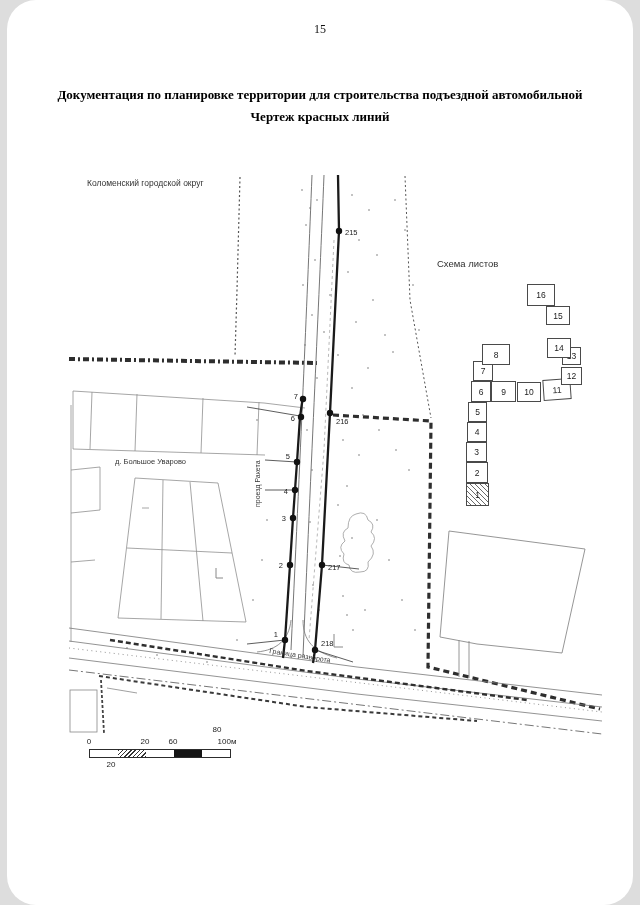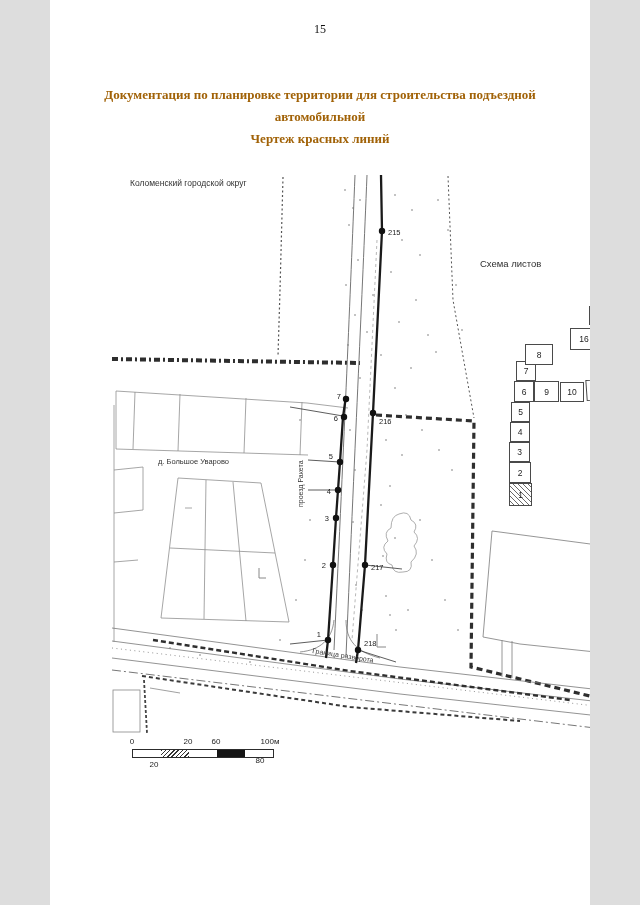--- a/index.html
+++ b/index.html
@@ -1,21 +1,21 @@
 <!DOCTYPE html>
 <html><head>
 <meta charset="utf-8">
 <style>
   html,body{margin:0;padding:0;background:#ddd;}
-  .page{position:relative;width:540px;height:905px;margin:0 auto;background:#ffffff;
-        font-family:"Liberation Serif",serif;overflow:hidden;}
+  .page{position:relative;width:626px;height:905px;margin:0 auto;background:#ffffff;
+        font-family:"Liberation Serif",serif;overflow:hidden;border-radius:29px;}
   .page-number{position:absolute;top:22px;left:0;right:0;text-align:center;
         font-size:12px;color:#111;}
   .doc-title{position:absolute;top:84px;left:28px;right:28px;text-align:center;
-        font-weight:bold;font-size:13px;line-height:22px;color:#a16207;}
+        font-weight:bold;font-size:13px;line-height:22px;color:#000000;}
   .map-svg{position:absolute;left:0;top:0;}
   .map-label{font-family:"Liberation Sans",sans-serif;fill:#333;}
   .pt-label{font-family:"Liberation Sans",sans-serif;fill:#1c1c1c;font-size:7.5px;}
   .scheme-title{position:absolute;left:430px;top:258px;
         font-family:"Liberation Sans",sans-serif;font-size:9.5px;color:#2f2f2f;}
   .sheet-box{position:absolute;border:1px solid #4a4a4a;background:#fff;
         display:flex;align-items:center;justify-content:center;
         font-family:"Liberation Sans",sans-serif;font-size:8.5px;color:#222;box-sizing:border-box;}
   .sheet-box.hatched{background:repeating-linear-gradient(45deg,#fff 0 2.5px,#6a6a6a 2.5px 3.5px);}
   .scale-label{position:absolute;transform:translateX(-50%);
@@ -214,27 +214,27 @@
   <div class="sheet-box" style="left:464px;top:381px;width:20px;height:21px;">6</div>
   <div class="sheet-box" style="left:466px;top:361px;width:20px;height:20px;">7</div>
   <div class="sheet-box" style="left:475px;top:344px;width:28px;height:21px;">8</div>
   <div class="sheet-box" style="left:484px;top:381px;width:25px;height:21px;">9</div>
   <div class="sheet-box" style="left:510px;top:382px;width:24px;height:20px;">10</div>
   <div class="sheet-box" style="left:536px;top:379px;width:28px;height:21px;transform:rotate(-4deg);">11</div>
   <div class="sheet-box" style="left:554px;top:367px;width:21px;height:18px;">12</div>
   <div class="sheet-box" style="left:555px;top:347px;width:19px;height:18px;">13</div>
   <div class="sheet-box" style="left:540px;top:326px;width:24px;height:20px;margin-top:12px;">14</div>
   <div class="sheet-box" style="left:539px;top:306px;width:24px;height:19px;">15</div>
-  <div class="sheet-box" style="left:520px;top:284px;width:28px;height:22px;margin-top:44px;">16</div>
+  <div class="sheet-box" style="left:520px;top:284px;width:28px;height:22px;">16</div>
 
   <span class="scale-label" style="left:82px;top:737px;">0</span>
   <span class="scale-label" style="left:104px;top:737px;margin-top:23px;">20</span>
   <span class="scale-label" style="left:138px;top:737px;">20</span>
   <span class="scale-label" style="left:166px;top:737px;">60</span>
-  <span class="scale-label" style="left:194px;top:756px;padding-left:32px;">80</span>
+  <span class="scale-label" style="left:194px;top:725px;padding-left:32px;">80</span>
   <span class="scale-label" style="left:220px;top:737px;">100м</span>
   <div class="scale-bar">
     <div class="scale-seg"></div>
     <div class="scale-seg seg-hatch"></div>
     <div class="scale-seg"></div>
     <div class="scale-seg seg-black"></div>
     <div class="scale-seg"></div>
   </div>
 
 </div>

